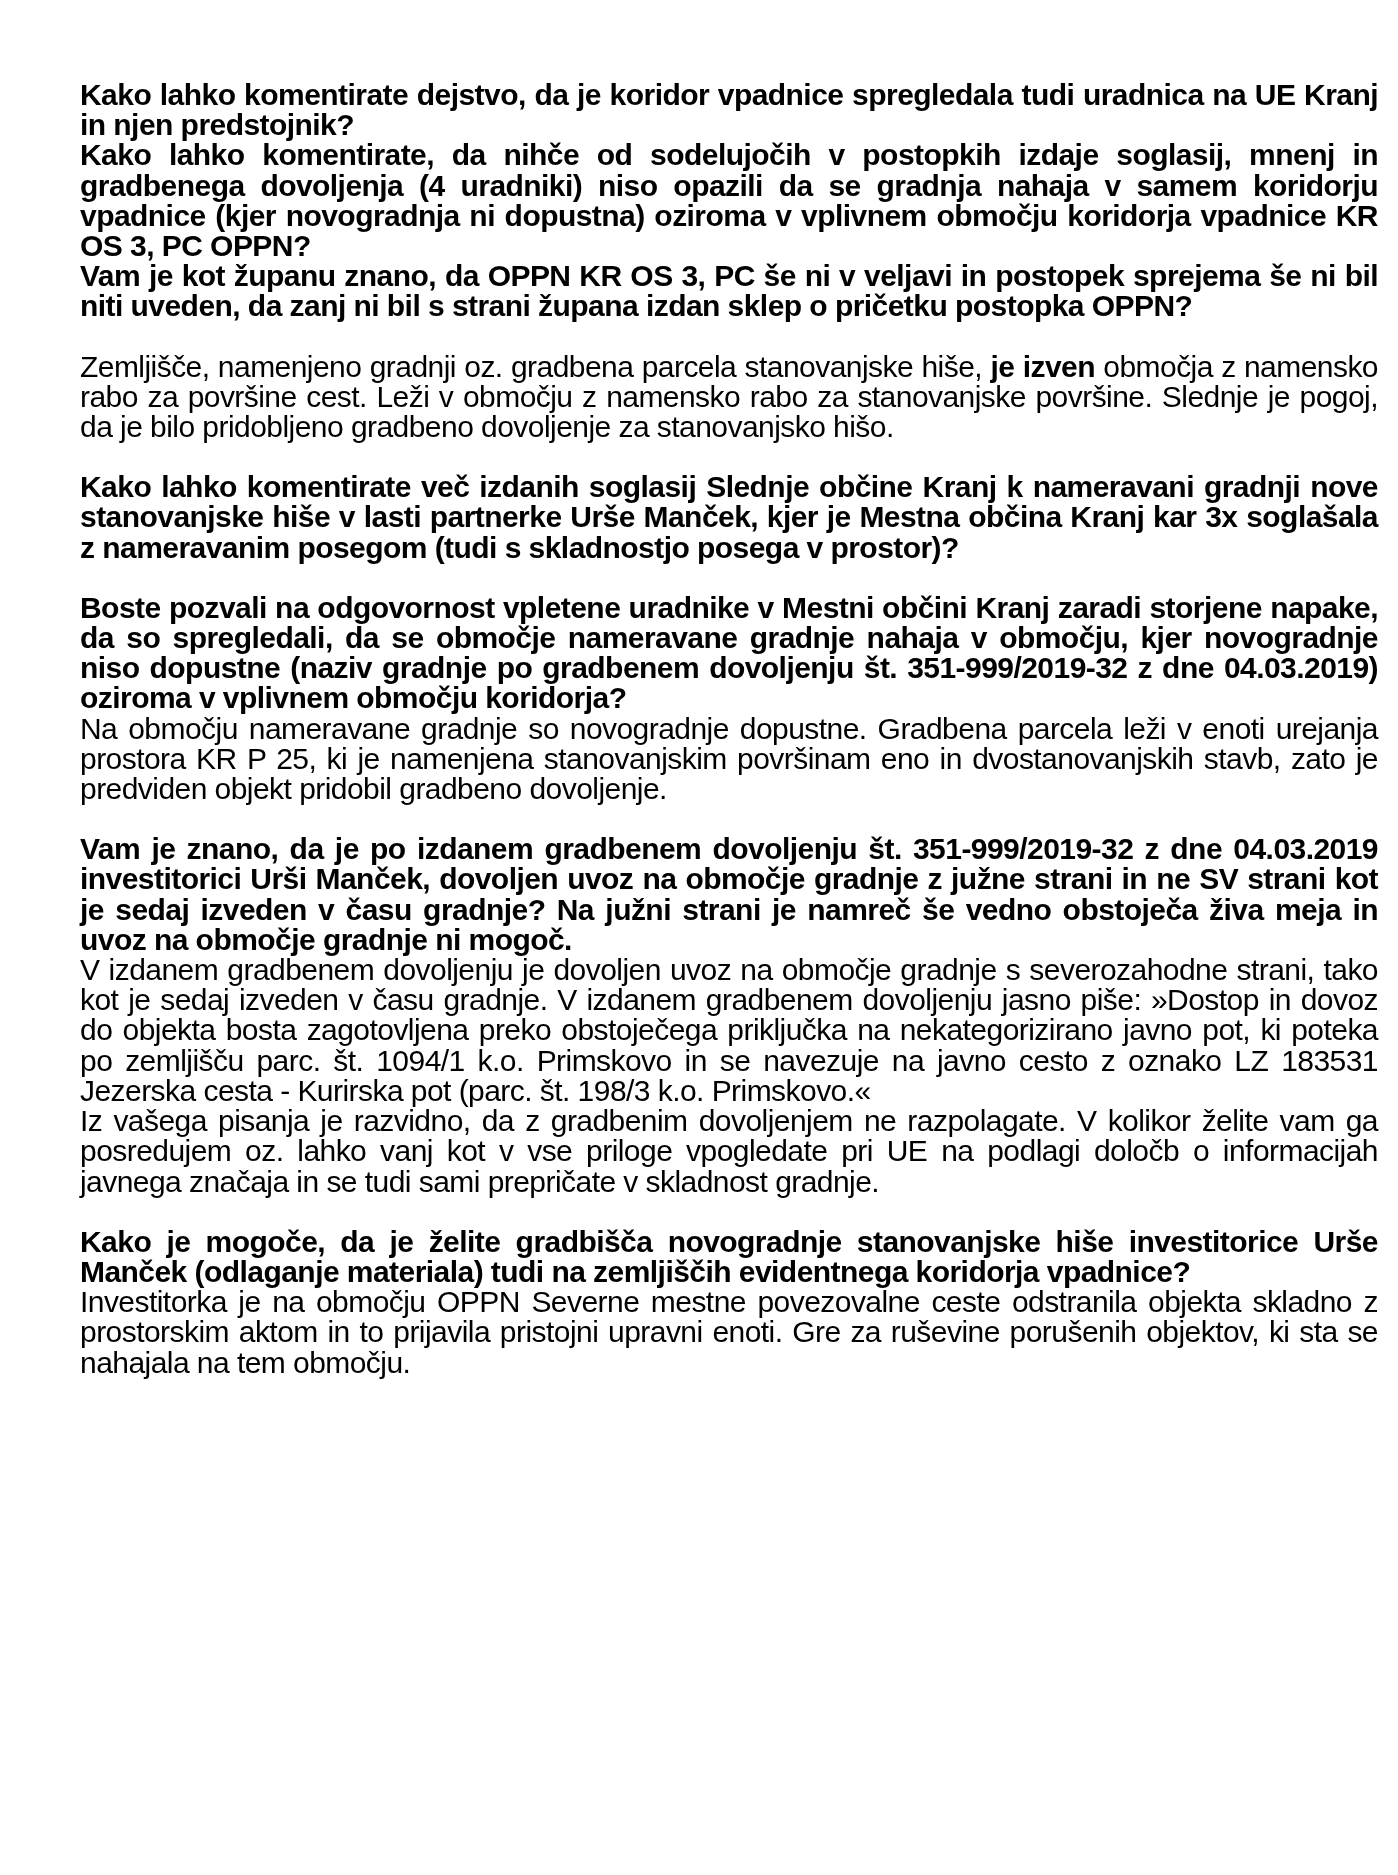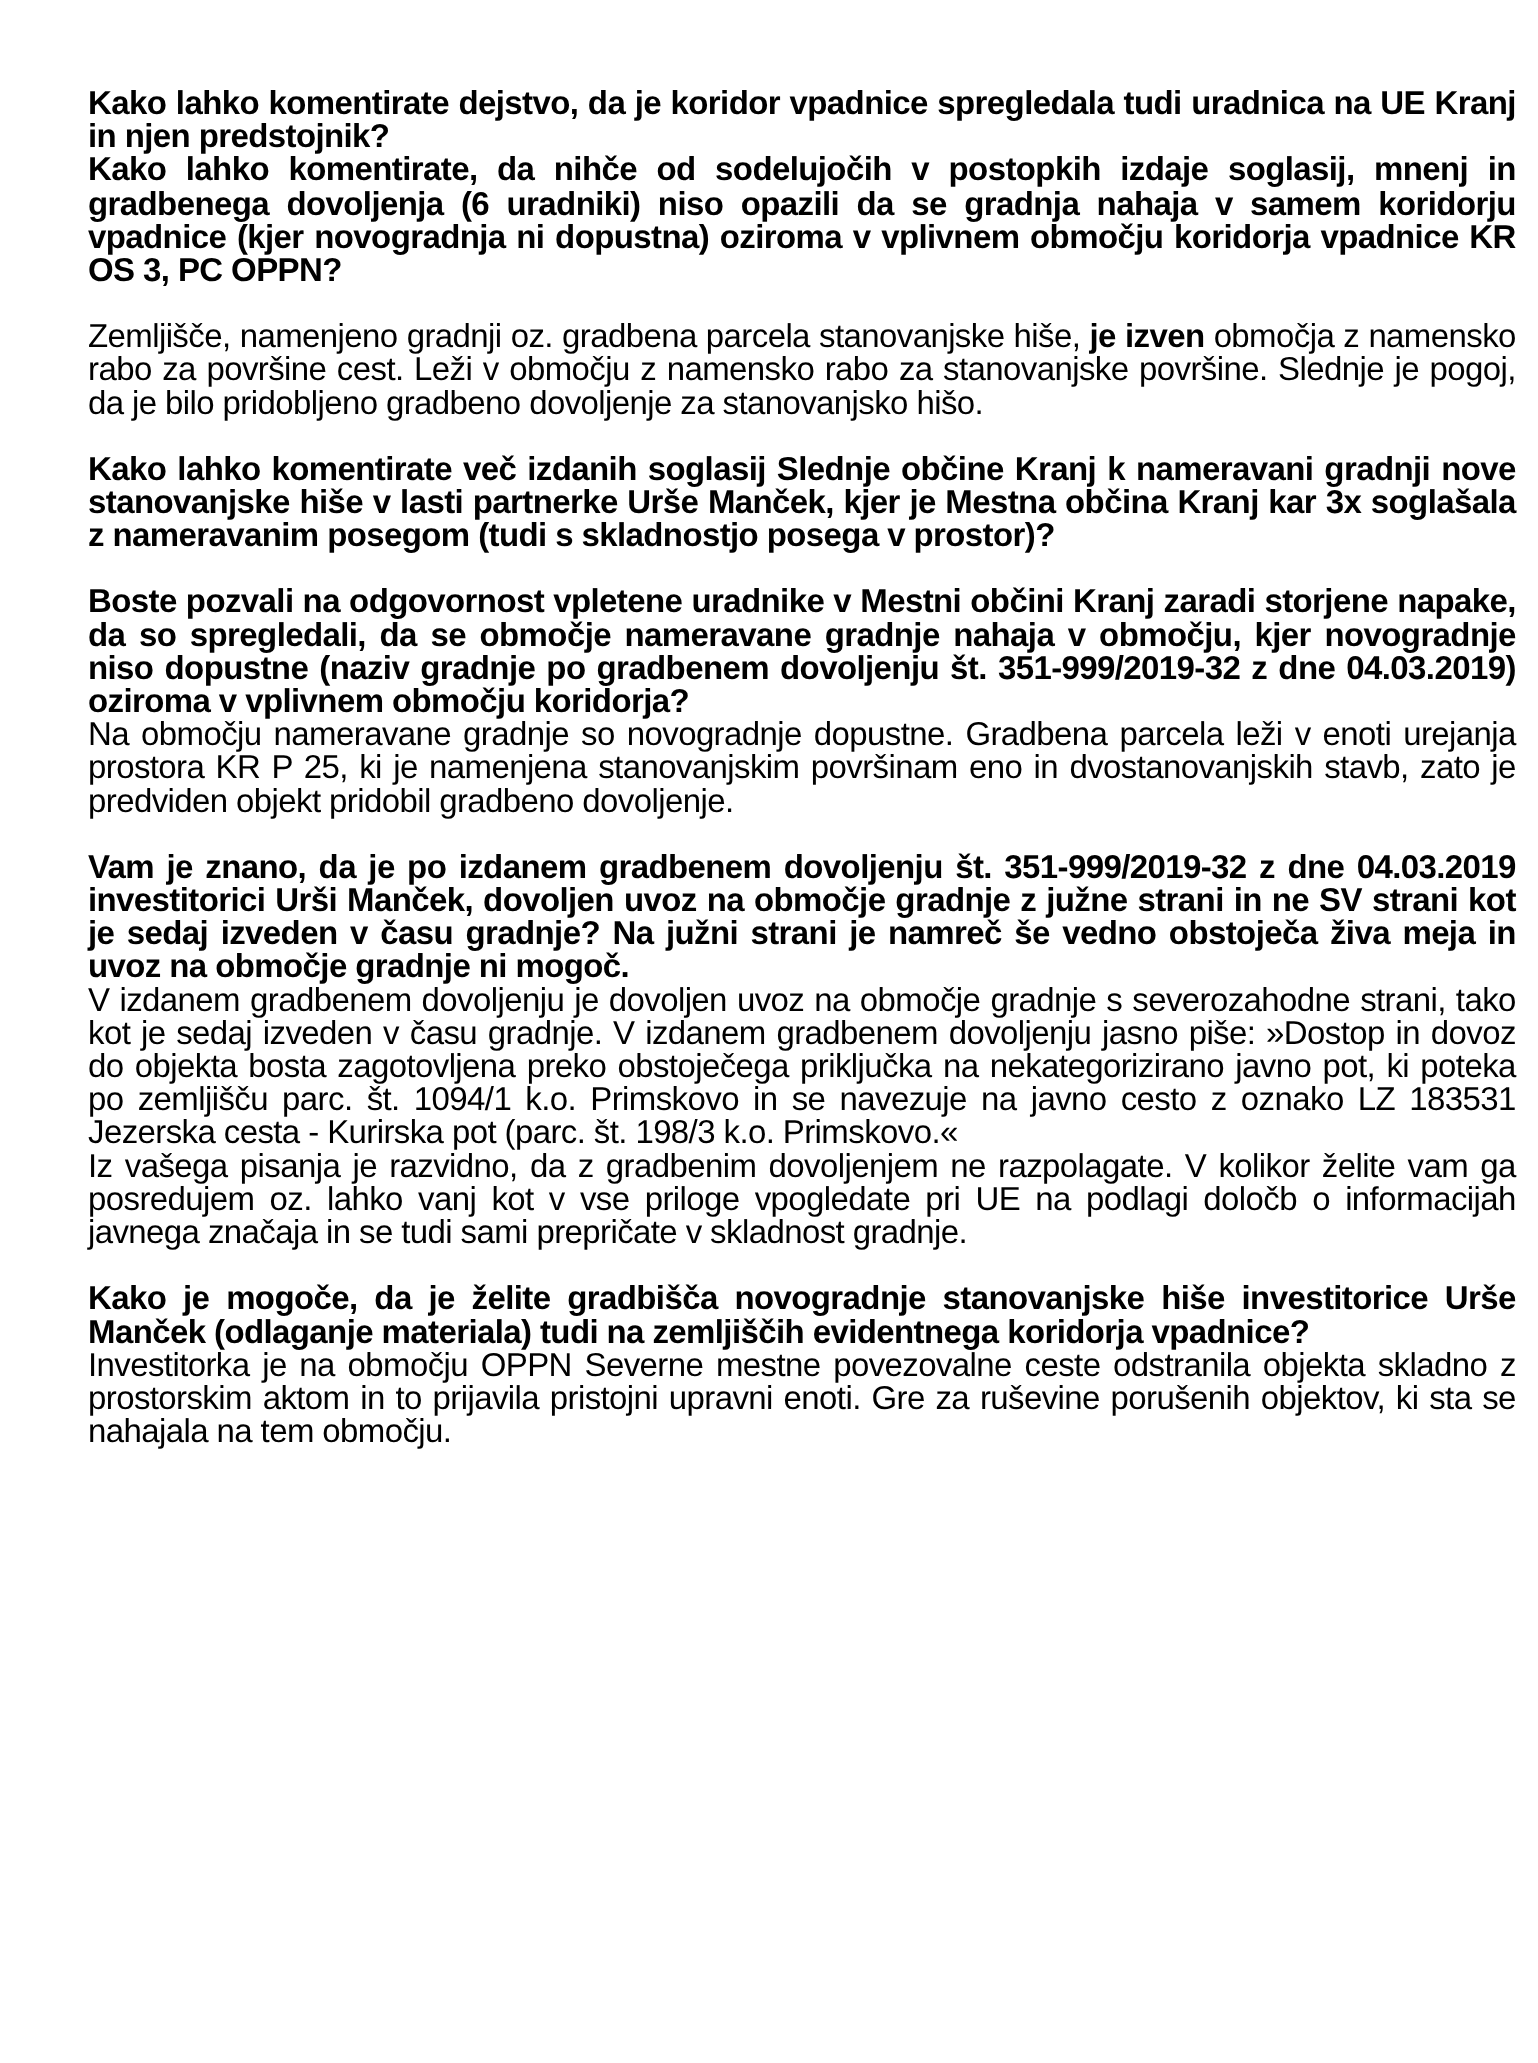--- a/index.html
+++ b/index.html
@@ -30,21 +30,22 @@
   .a { font-weight: normal; }
   .a b { font-weight: bold; margin-top: 32px; }
 </style>
 </head>
 <body>
 
 <div class="page">
 
   <div class="block line-group">
     <p class="q">Kako lahko komentirate dejstvo, da je koridor vpadnice spregledala tudi uradnica na UE Kranj in njen predstojnik?</p>
-    <p class="q">Kako lahko komentirate, da nihče od sodelujočih v postopkih izdaje soglasij, mnenj in gradbenega dovoljenja (6 uradniki) niso opazili da se gradnja nahaja v samem koridorju vpadnice (kjer novogradnja ni dopustna) oziroma v vplivnem območju koridorja vpadnice KR OS 3, PC OPPN?</p>
+    <p class="q">Kako lahko komentirate, da nihče od sodelujočih v postopkih izdaje soglasij, mnenj in gradbenega dovoljenja (4 uradniki) niso opazili da se gradnja nahaja v samem koridorju vpadnice (kjer novogradnja ni dopustna) oziroma v vplivnem območju koridorja vpadnice KR OS 3, PC OPPN?</p>
+    <p class="q">Vam je kot županu znano, da OPPN KR OS 3, PC še ni v veljavi in postopek sprejema še ni bil niti uveden, da zanj ni bil s strani župana izdan sklep o pričetku postopka OPPN?</p>
   </div>
 
 
   <div class="block line-group">
     <p class="a"><span>Zemljišče, namenjeno gradnji oz. gradbena parcela stanovanjske hiše, </span><b>je izven</b><span> območja z namensko rabo za površine cest. Leži v območju z namensko rabo za stanovanjske površine. Slednje je pogoj, da je bilo pridobljeno gradbeno dovoljenje za stanovanjsko hišo.</span></p>
   </div>
 
   <div class="block line-group">
     <p class="q">Kako lahko komentirate več izdanih soglasij Slednje občine Kranj k nameravani gradnji nove stanovanjske hiše v lasti partnerke Urše Manček, kjer je Mestna občina Kranj kar 3x soglašala z nameravanim posegom (tudi s skladnostjo posega v prostor)?</p>
   </div>

